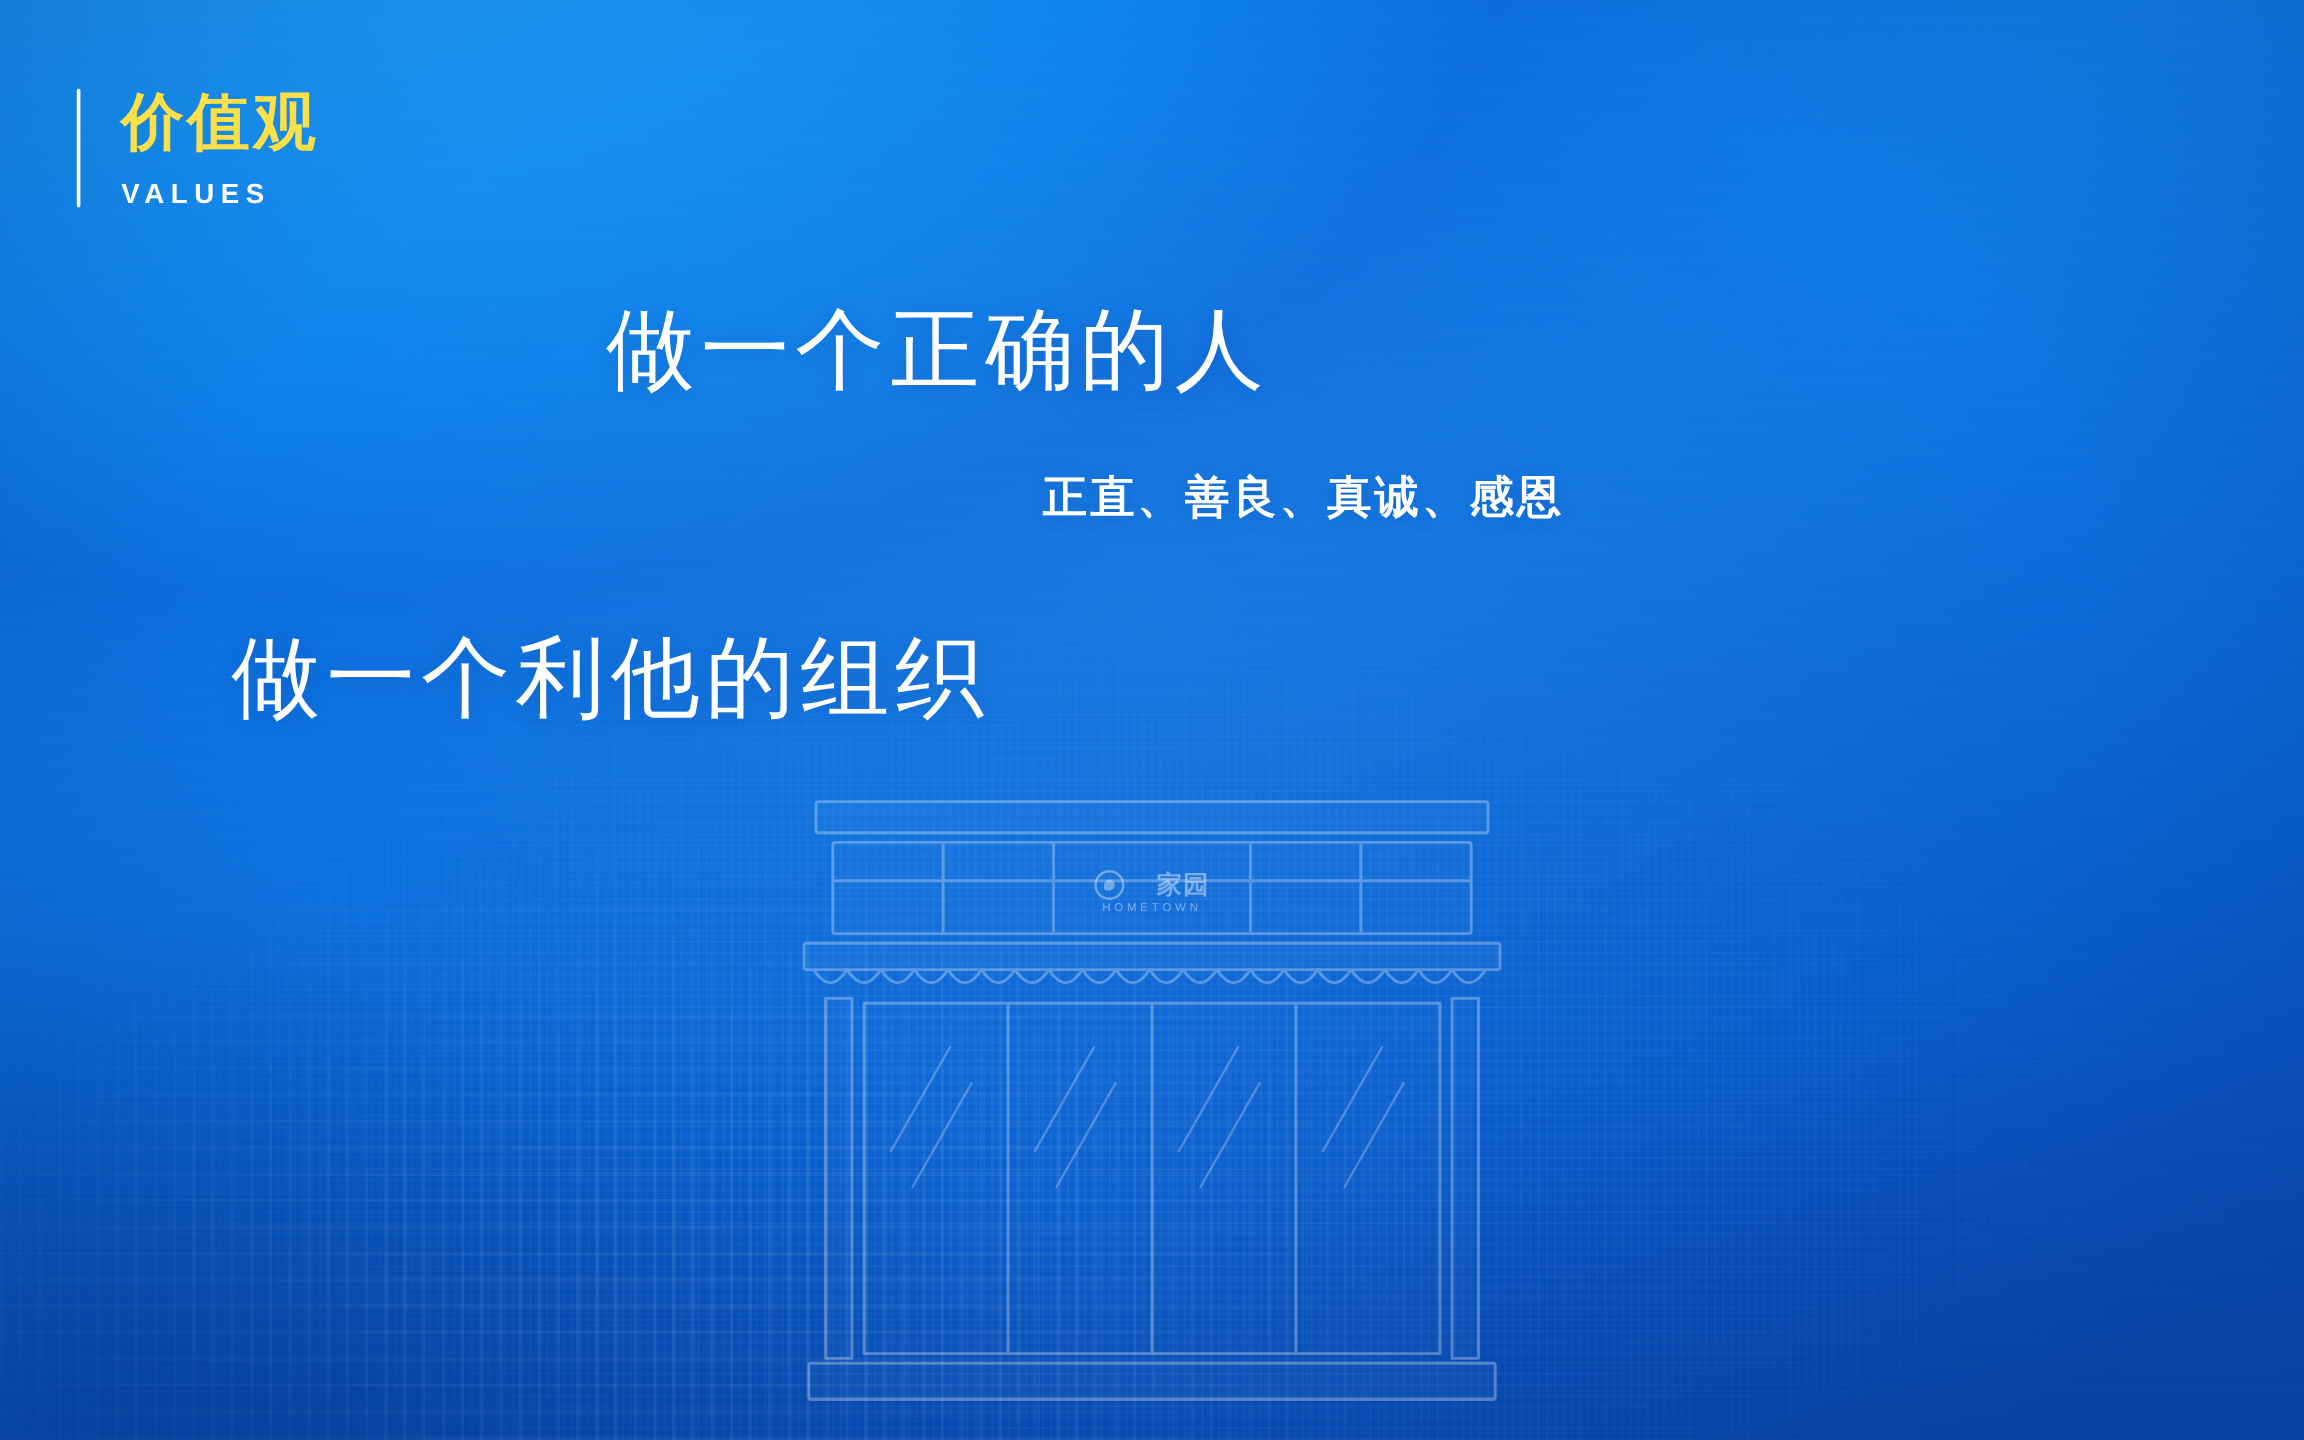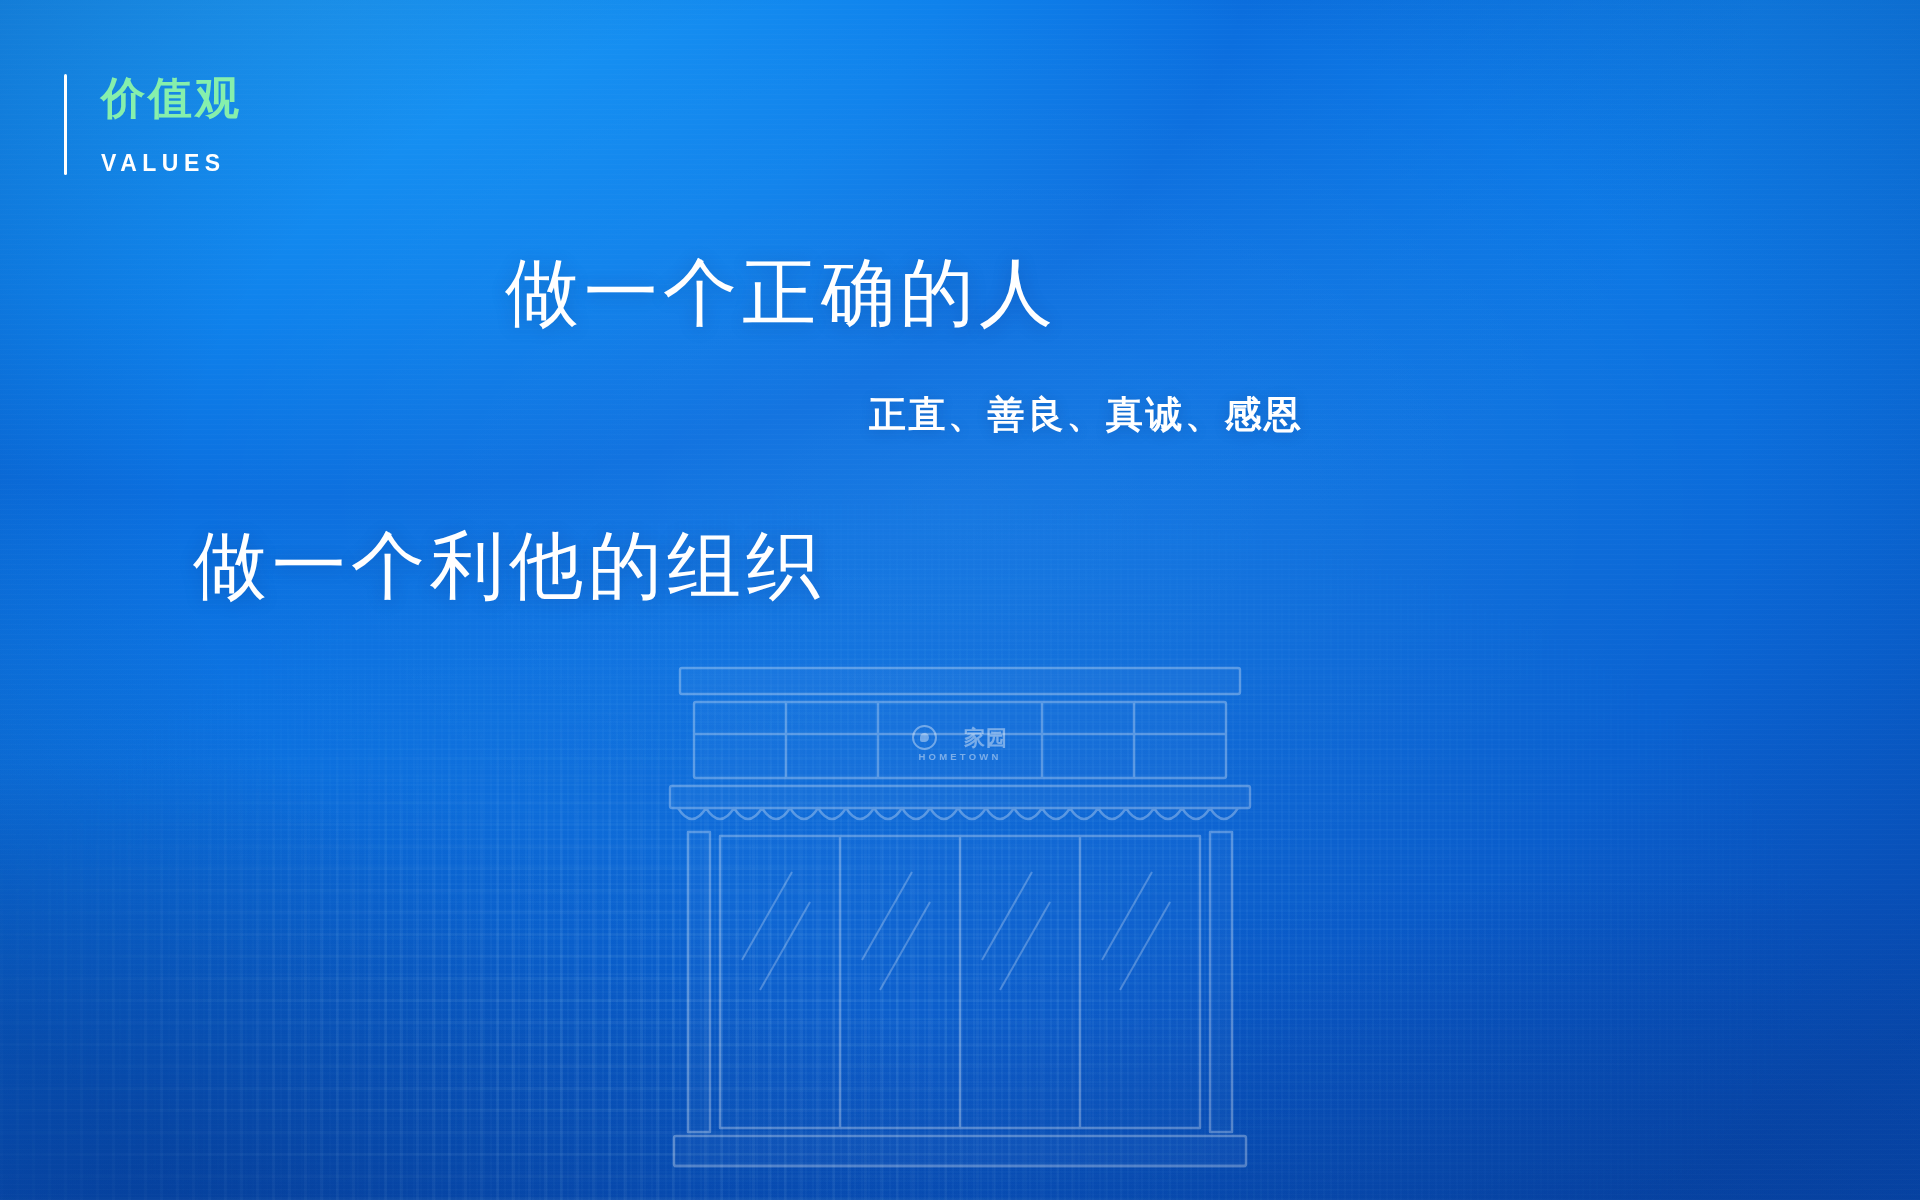--- a/index.html
+++ b/index.html
@@ -96,42 +96,42 @@
   .logo-mark::before {
     content:""; position:absolute;
     width:9px; height:9px; border-radius:50% 50% 50% 2px;
     background:rgba(255,255,255,.92);
   }
   .logo-cn {
     font-size:21px; font-weight:700; color:#fff;
     letter-spacing:1px; line-height:1;margin-left:20px;
   }
   .logo-en {
-    font-size:9.5px; font-weight:700; color:#fff;
+    font-size:9.5px; font-weight:400; color:#fff;
     letter-spacing:3.2px; margin-top:2px; line-height:1;
   }
 
   
   .header {
     position:absolute; left:64px; top:74px;
     display:flex; align-items:stretch;
   }
   .header-rule {
     width:3px; background:#ffffff; border-radius:2px;
     margin-right:34px; align-self:stretch;
   }
   .header-text { display:flex; flex-direction:column; justify-content:flex-start; }
   .header-title {
-    font-size:44px; font-weight:700; color:#86efac;
+    font-size:52px; font-weight:700; color:#fde047;
     letter-spacing:3px; line-height:1.08;
     font-family:"DejaVu Sans","Liberation Sans",sans-serif;
   }
   .header-sub {
     font-size:23px; font-weight:700; color:#ffffff;
-    letter-spacing:5.5px; margin-top:30px; line-height:1;
+    letter-spacing:5.5px; margin-top:20px; line-height:1;
   }
 
   
   .values { position:absolute; inset:0; }
 
   .vtext {
     position:absolute;
     color:#ffffff;
     font-family:"DejaVu Sans","Liberation Sans",sans-serif;
     white-space:nowrap;

